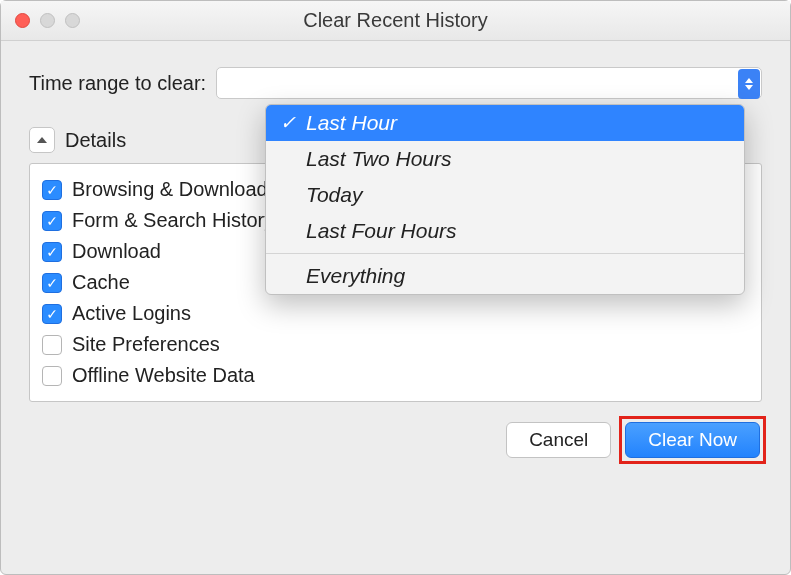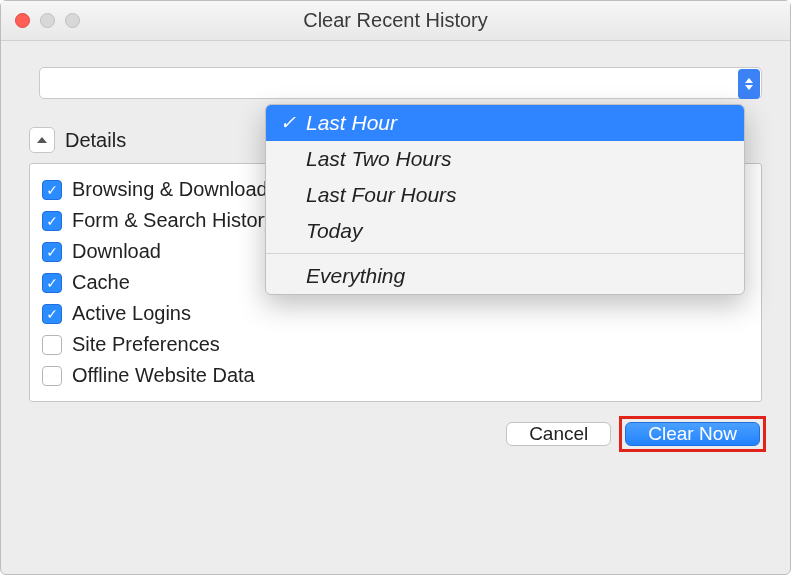--- a/index.html
+++ b/index.html
@@ -156,21 +156,21 @@
       line-height: 1;
     }
     .buttons {
       display: flex;
       justify-content: flex-end;
       gap: 14px;
       margin-top: 20px;
       padding-right: 2px;
     }
     .btn {
-      height: 24px;
+      height: 36px;
       padding: 0 22px;
       border-radius: 6px;
       font-size: 19px;
       display: flex;
       align-items: center;
       justify-content: center;
       border: 1px solid #c3c3c3;
       background: #fff;
       color: #222;
     }
@@ -229,20 +229,21 @@
       <div class="traffic tl-close"></div>
       <div class="traffic tl-min"></div>
       <div class="traffic tl-max"></div>
     </div>
     <div class="title">Clear Recent History</div>
   </div>
 
   <div class="content">
 
     <div class="label-row">
+      <span>Time range to clear:</span>
       <div class="select-box">
         <div class="select-arrows">
           <div class="arrow-up"></div>
           <div class="arrow-down"></div>
         </div>
       </div>
     </div>
 
     <div class="details-header">
       <div class="disclosure">
@@ -296,20 +297,20 @@
       <div class="btn">Cancel</div>
       <div style="position:relative;">
         <div class="btn btn-primary">Clear Now</div>
         <div class="highlight-box" style="left:-6px; top:-6px; right:-6px; bottom:-6px;"></div>
       </div>
     </div>
 
     <div class="dropdown">
       <div class="dropdown-item selected">Last Hour</div>
       <div class="dropdown-item">Last Two Hours</div>
+      <div class="dropdown-item">Today</div>
       <div class="dropdown-item">Last Four Hours</div>
-      <div class="dropdown-item">Today</div>
       <div class="dd-separator"></div>
       <div class="dropdown-item">Everything</div>
     </div>
 
   </div>
 </div>
 
 </body></html>

